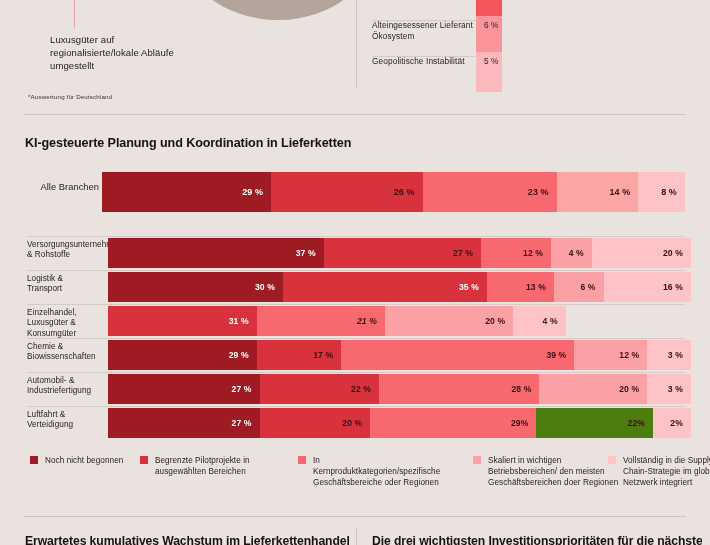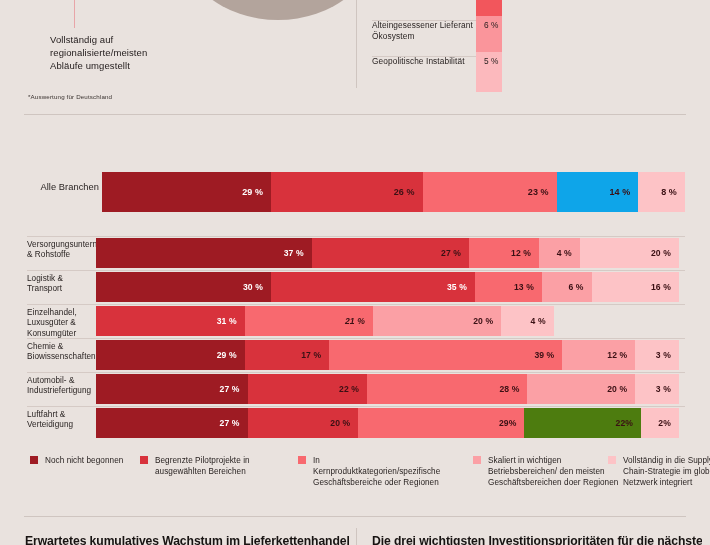--- a/index.html
+++ b/index.html
@@ -93,21 +93,21 @@
   .ind-row { position: relative; height: 34px; }
   .ind-row .ind-sep {
     position: absolute; left: 27px; top: 0; width: 658px; height: 1px;
     background: #d5cac5;
   }
   .ind-row .ind-label {
     position: absolute; left: 27px; top: 4px; width: 68px;
     font-size: 8.2px; line-height: 10.4px; color: #241e1d; letter-spacing: .05px;
   }
   .ind-bar {
-    position: absolute; left: 96px; top: 2px; width: 583px; height: 30px;
+    position: absolute; left: 108px; top: 2px; width: 583px; height: 30px;
     display: flex;
   }
   .ind-bar .seg span { font-size: 8.6px; }
 
   
   .legend { position: absolute; left: 30px; top: 455px; width: 660px; }
   .lg-item { position: absolute; top: 0; display: flex; }
   .lg-swatch {
     width: 8px; height: 8px; margin-top: 1px; margin-right: 7px; flex: 0 0 8px;
   }
@@ -132,21 +132,21 @@
     background: #cfc5c0;
   }
 </style>
 </head>
 <body>
 
 <div id="page">
 
   <div class="donut-frag"></div>
   <div class="leader-line"></div>
-  <div class="callout">Vollständig auf regionalisierte/meisten Abläufe umgestellt</div>
+  <div class="callout">Luxusgüter auf regionalisierte/lokale Abläufe umgestellt</div>
   <div class="footnote">*Auswertung für Deutschland</div>
   <div class="vdivider-top"></div>
 
   <div class="minilist" id="minilist">
       <div class="minirow">
         <div class="ml-bar" style="background: rgb(242, 86, 92);"></div>
       </div>
       <div class="minirow">
         <div class="ml-sep"></div>
         <div class="ml-bar" style="background: rgb(250, 149, 155);"></div>
@@ -156,34 +156,35 @@
       <div class="minirow">
         <div class="ml-sep"></div>
         <div class="ml-bar" style="background: rgb(252, 185, 189);"></div>
         <div class="ml-label">Geopolitische Instabilität</div>
         <div class="ml-val">5 %</div>
       </div>
     </div>
 
   <div class="hrule"></div>
 
+  <div class="section-title">KI-gesteuerte Planung und Koordination in Lieferketten</div>
 
   <div class="overall-wrap">
     <div class="overall-label">Alle Branchen</div>
     <div class="overall-bar" id="overall-bar">
         <div class="seg" style="width: 29%; background: rgb(158, 27, 35);">
           <span style="color: rgb(255, 255, 255);">29 %</span>
         </div>
         <div class="seg" style="width: 26%; background: rgb(216, 50, 60);">
           <span style="color: rgb(58, 16, 20);">26 %</span>
         </div>
         <div class="seg" style="width: 23%; background: rgb(248, 105, 111);">
           <span style="color: rgb(58, 16, 20);">23 %</span>
         </div>
-        <div class="seg" style="width: 14%; background: #0ea5e9;">
+        <div class="seg" style="width: 14%; background: #fca5a5;">
           <span style="color: rgb(58, 16, 20);">14 %</span>
         </div>
         <div class="seg" style="width: 8%; background: rgb(253, 195, 198);">
           <span style="color: rgb(58, 16, 20);">8 %</span>
         </div>
       </div>
   </div>
 
   <div class="ind-wrap" id="ind-wrap">
       <div class="ind-row">

